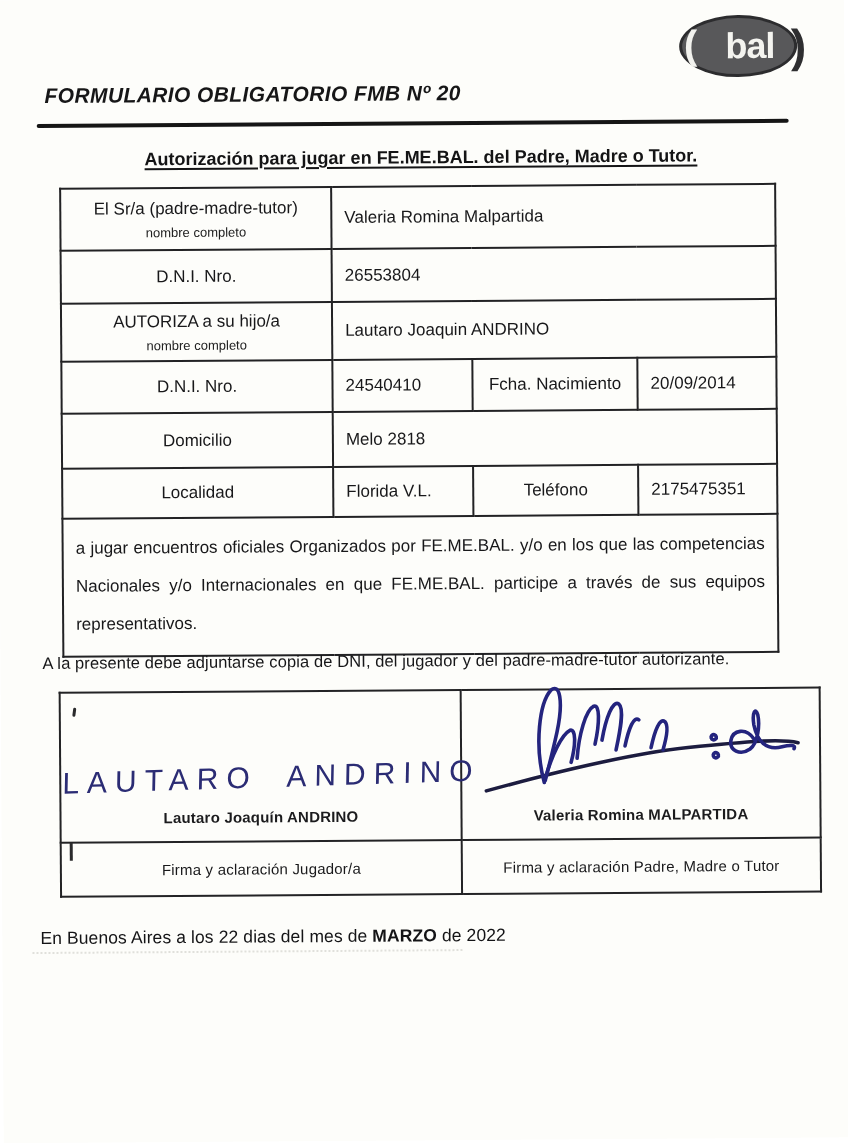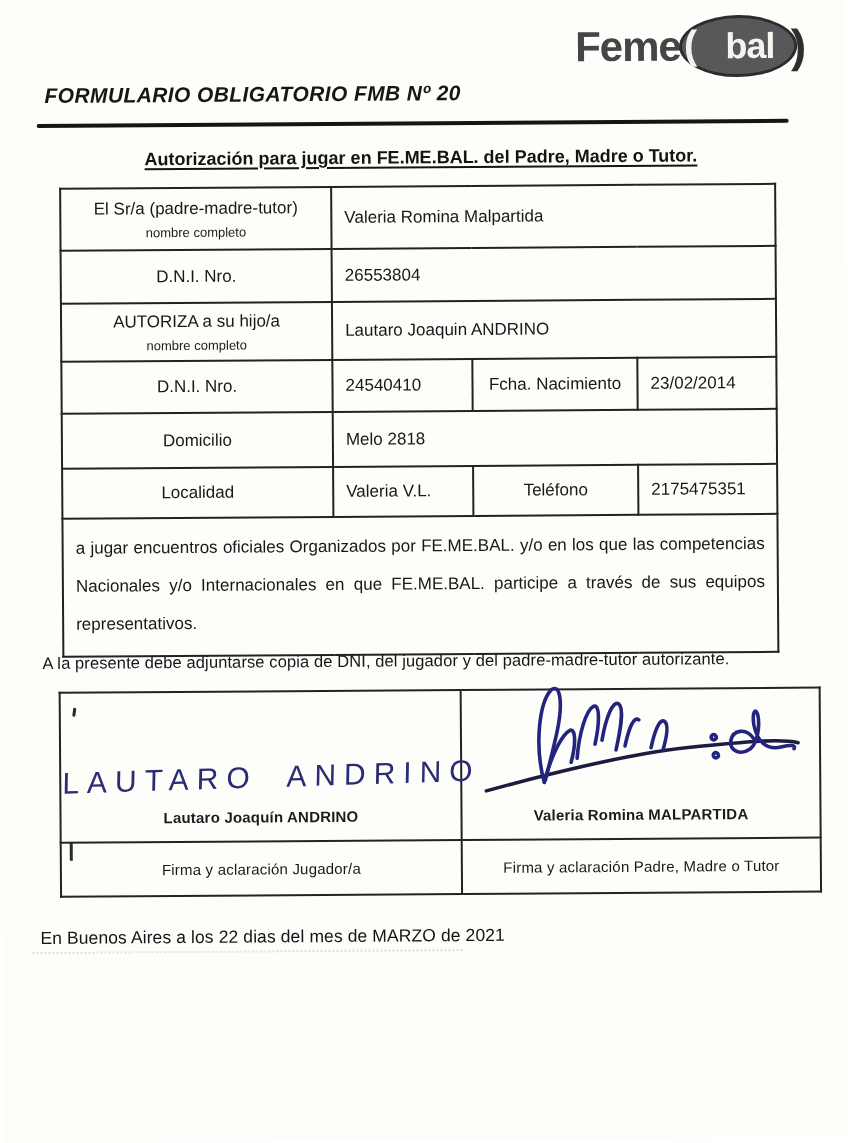--- a/index.html
+++ b/index.html
@@ -112,21 +112,21 @@
     padding-bottom:14px;
   }
   .sig-svg{position:absolute;left:50%;top:-12px;transform:translateX(-50%);}
   .caption{font-weight:normal;letter-spacing:0.2px;}
 
   
   .date-line{
     position:absolute;top:928px;left:38px;
     font-size:17.5px;color:#141416;letter-spacing:0.1px;
   }
-  .date-line .month{font-weight:normal;}
+  .date-line .month{font-weight:bold;}
 
   
   .artifact-tick-1{ 
     position:absolute;top:708px;left:72px;width:3px;height:9px;
     background:#2a2a2c;border-radius:2px;transform:rotate(8deg);
   }
   .artifact-tick-2{ 
     position:absolute;top:843px;left:68px;width:2.5px;height:18px;
     background:#2a2a2c;
   }
@@ -134,21 +134,20 @@
     position:absolute;top:952px;left:30px;width:430px;height:0;
     border-top:2px dotted #c9c9c2;opacity:0.55;
   }
 </style>
 </head>
 <body>
 
 <div class="page">
 
   <div class="logo">
-    <span class="logo-prefix">Feme</span>
     <span class="logo-badge">
       <span class="paren-l">(</span>
       <span class="bal">bal</span>
     </span>
     <span class="logo-paren-r">)</span>
   </div>
 
   <div class="title">FORMULARIO OBLIGATORIO FMB Nº 20</div>
   <div class="title-rule"></div>
 
@@ -177,29 +176,29 @@
       <td class="lbl">
         <span>AUTORIZA a su hijo/a</span>
         <span class="sublabel">nombre completo</span>
       </td>
       <td class="val" colspan="3">Lautaro Joaquin ANDRINO</td>
     </tr>
     <tr style="height:52px">
       <td class="lbl">D.N.I. Nro.</td>
       <td class="val">24540410</td>
       <td class="lbl">Fcha. Nacimiento</td>
-      <td class="val">23/02/2014</td>
+      <td class="val">20/09/2014</td>
     </tr>
     <tr style="height:55px">
       <td class="lbl">Domicilio</td>
       <td class="val" colspan="3">Melo 2818</td>
     </tr>
     <tr style="height:50px">
       <td class="lbl">Localidad</td>
-      <td class="val">Valeria V.L.</td>
+      <td class="val">Florida V.L.</td>
       <td class="lbl">Teléfono</td>
       <td class="val">2175475351</td>
     </tr>
     <tr>
       <td class="clause" colspan="4">a jugar encuentros oficiales Organizados por FE.ME.BAL. y/o en los que las competencias Nacionales y/o Internacionales en que FE.ME.BAL. participe a través de sus equipos representativos.</td>
     </tr>
   </tbody>
     </table>
 
   <div class="note">A la presente debe adjuntarse copia de DNI, del jugador y del padre-madre-tutor autorizante.</div>
@@ -238,20 +237,20 @@
         <span class="caption">Firma y aclaración Jugador/a</span>
       </td>
       <td class="cap-cell">
         <span class="caption">Firma y aclaración Padre, Madre o Tutor</span>
       </td>
     </tr>
   </tbody>
     </table>
 
   <div class="date-line">
-    <span>En Buenos Aires a los 22 dias del mes de </span><span class="month">MARZO</span><span> de 2021</span>
+    <span>En Buenos Aires a los 22 dias del mes de </span><span class="month">MARZO</span><span> de 2022</span>
   </div>
 
   <div class="artifact-tick-1"></div>
   <div class="artifact-tick-2"></div>
   <div class="artifact-noise-line"></div>
 
 </div>
 
 </body></html>

